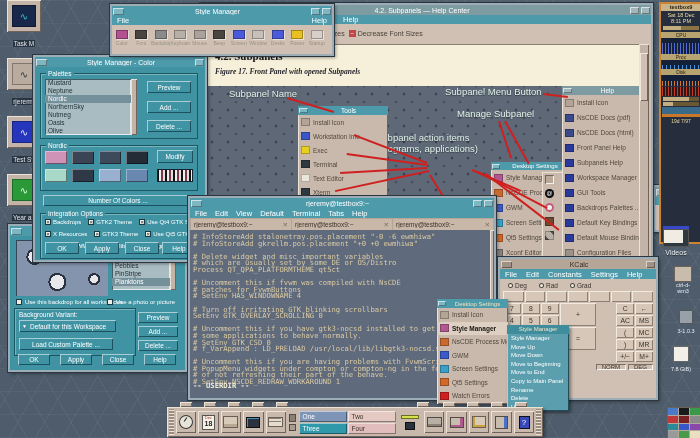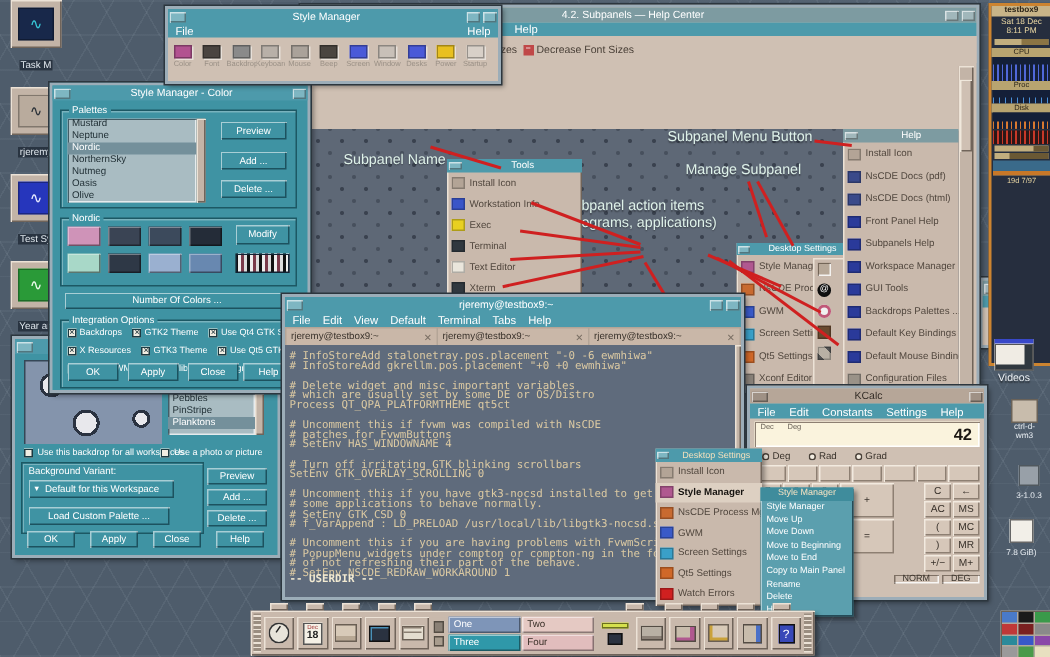--- a/index.html
+++ b/index.html
@@ -143,28 +143,32 @@
       <span style="width:1px;height:12px;background:#9a8d80;"></span>
       <span style="display:flex;align-items:center;gap:2px;">
           <span class="fsq" style="background:#3a9a3a;">+</span>
           <span>Increase Font Sizes</span>
         </span>
       <span style="display:flex;align-items:center;gap:2px;">
           <span class="fsq" style="background:#c04848;">−</span>
           <span>Decrease Font Sizes</span>
         </span>
     </div>
+    <div style="position:absolute;left:2px;top:39px;right:12px;height:42px;background:#f6efd9;border-top:1px solid #8a7d70;">
+      <div style="font-family:'Liberation Serif',serif;font-weight:bold;font-size:11px;color:#16161e;padding:5px 0 0 11px;">4.2. Subpanels</div>
+      <div style="font-family:'Liberation Serif',serif;font-style:italic;font-weight:bold;font-size:7.5px;color:#24242c;padding:5px 0 0 11px;">Figure 17. Front Panel with opened Subpanels</div>
+    </div>
 
     <div class="scroll" style="position:absolute;right:2px;top:39px;width:10px;bottom:2px;">
       <div class="elev" style="margin:9px 1px 0 1px;height:48px;"></div>
     </div>
 
     <div style="position:absolute;left:2px;top:81px;right:12px;bottom:2px;background-color:#5e6876;background-image:radial-gradient(rgba(28,34,46,.55) 1px, transparent 1.7px),radial-gradient(rgba(28,34,46,.35) 1px, transparent 1.7px);background-size:16px 16px;background-position:0 0,8px 8px;overflow:hidden;">
 
-      <div class="fig-label" style="left:25px;top:2px;margin-top:13px;">Subpanel Name</div>
+      <div class="fig-label" style="left:25px;top:2px;">Subpanel Name</div>
       <div class="fig-label" style="left:241px;top:0px;">Subpanel Menu Button</div>
       <div class="fig-label" style="left:253px;top:22px;">Manage Subpanel</div>
       <div class="fig-label" style="left:172px;top:46px;">Subpanel action items</div>
       <div class="fig-label" style="left:172px;top:57px;">(programs, applications)</div>
 
       <div class="panel" style="position:absolute;left:287px;top:76px;width:78px;height:98px;">
         <div class="tbar" style="height:8px;">
             <div class="tmenu" style="width:8px;height:5px;"></div>
             <div class="ttl" style="font-size:6px;">Desktop Settings</div>
           </div>
@@ -631,25 +635,20 @@
       <div class="tbtn" style="background:rgba(0,0,0,.12);"></div>
     </div>
     <div class="mbar" style="height:10px;gap:9px;">
 
     <span class="mitem">File</span>
         <span class="mitem">Edit</span>
         <span class="mitem">Constants</span>
         <span class="mitem">Settings</span>
         <span class="mitem">Help</span>
       </div>
-    <div style="position:relative;margin:2px 3px 0 3px;height:17px;background:#faf3dd;box-shadow:inset 1px 1px 0 #8d7f72, inset -1px -1px 0 #fff;">
-      <span style="position:absolute;left:4px;top:1px;font-size:5px;color:#6a6258;">Dec</span>
-      <span style="position:absolute;left:22px;top:1px;font-size:5px;color:#6a6258;">Deg</span>
-      <span style="position:absolute;right:5px;bottom:2px;font-size:11px;font-weight:bold;color:#1a1612;">42</span>
-    </div>
     <div style="display:flex;gap:12px;margin:3px 0 0 8px;font-size:6.5px;color:#3a332c;">
 
     <span style="display:flex;align-items:center;">
           <span class="radio"></span>
           <span>Deg</span>
         </span>
         <span style="display:flex;align-items:center;">
           <span class="radio"></span>
           <span>Rad</span>
         </span>

